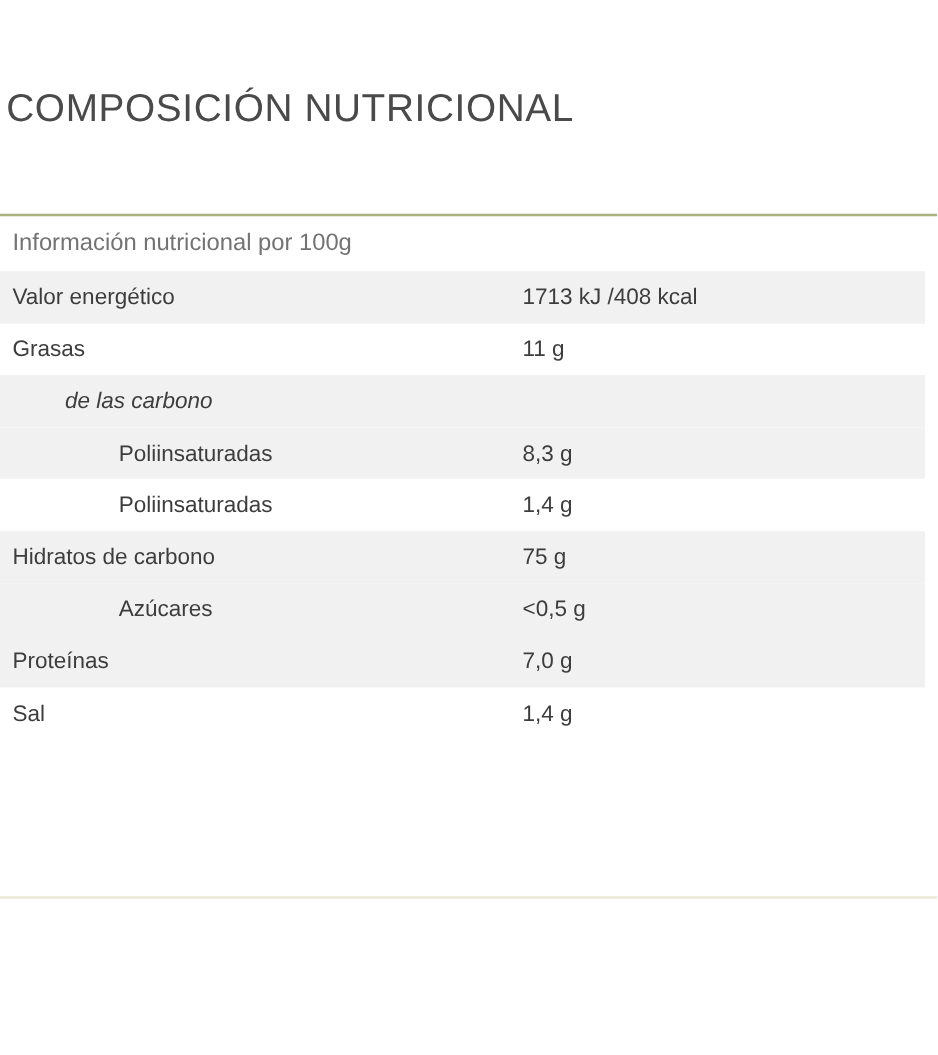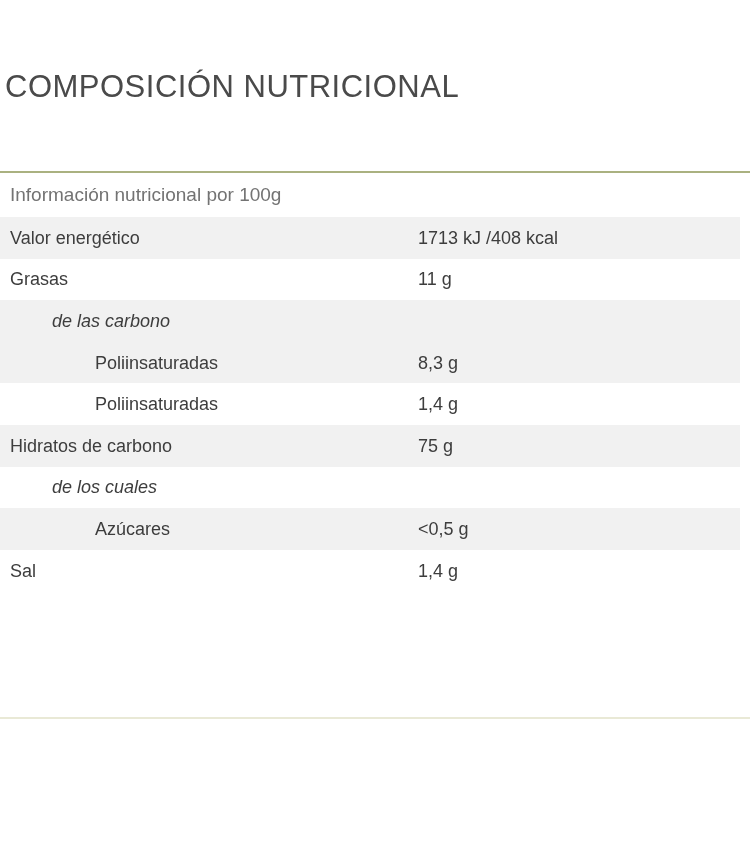--- a/index.html
+++ b/index.html
@@ -108,31 +108,31 @@
     <div class="row">
       <span class="label ind2">Poliinsaturadas</span>
       <span class="value">1,4 g</span>
     </div>
 
     <div class="row shaded">
       <span class="label ind0">Hidratos de carbono</span>
       <span class="value">75 g</span>
     </div>
 
-    <div class="row">
-      <span class="label ind1">de los cuales</span>
-      <span class="value"></span>
-    </div>
 
     <div class="row shaded">
       <span class="label ind2">Azúcares</span>
       <span class="value">&lt;0,5 g</span>
     </div>
 
 
+    <div class="row shaded">
+      <span class="label ind0">Proteínas</span>
+      <span class="value">7,0 g</span>
+    </div>
 
     <div class="row">
       <span class="label ind0">Sal</span>
       <span class="value">1,4 g</span>
     </div>
 
   </div>
 
   <div class="bottom-rule"></div>
 

